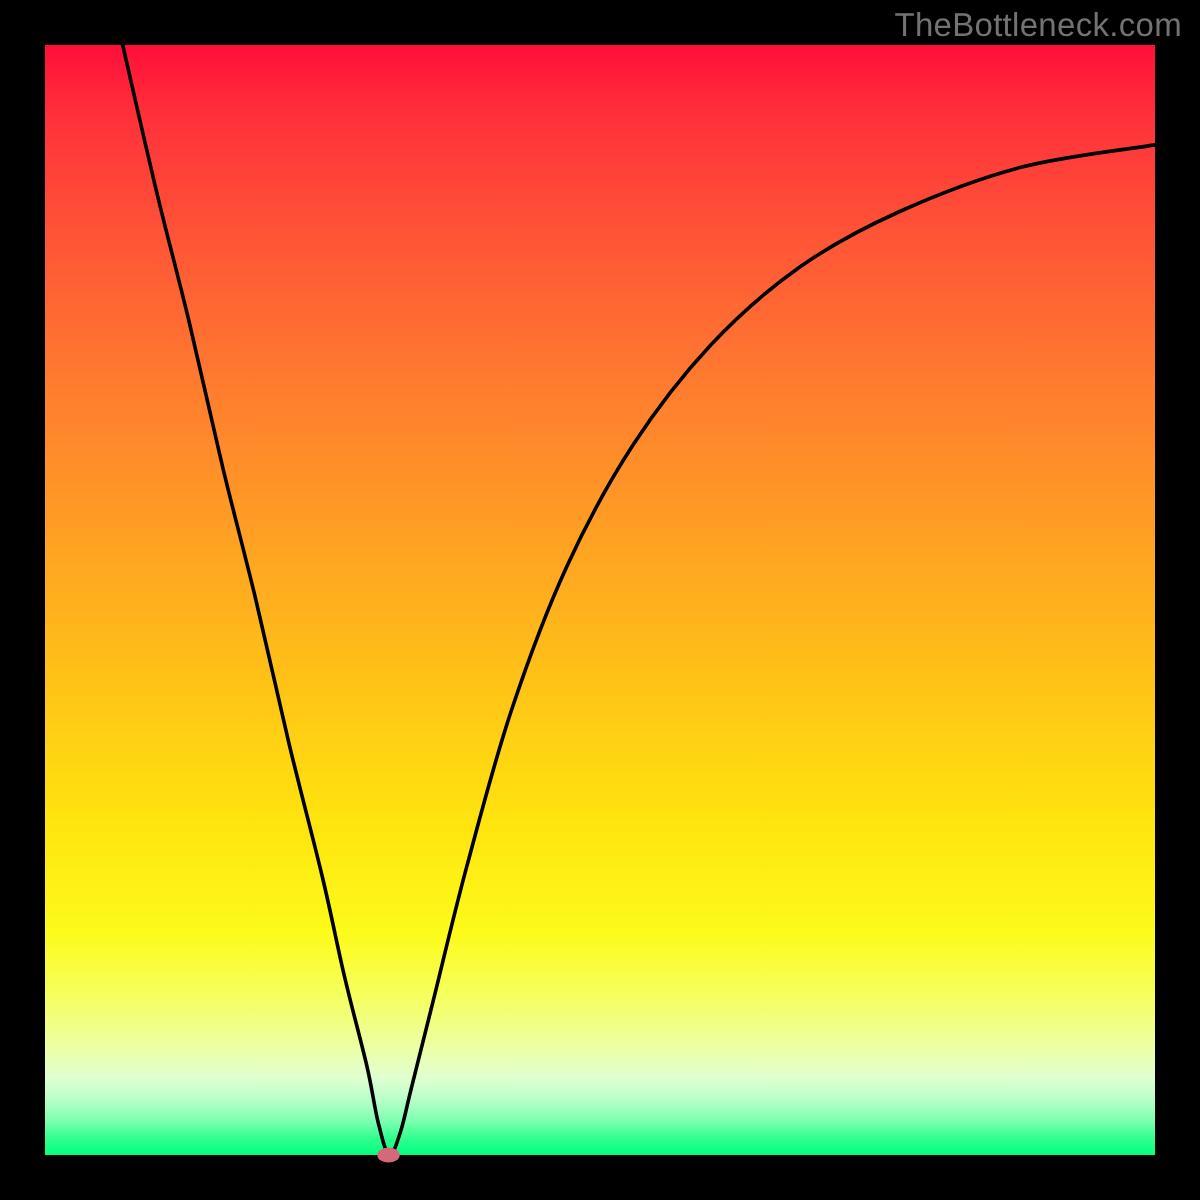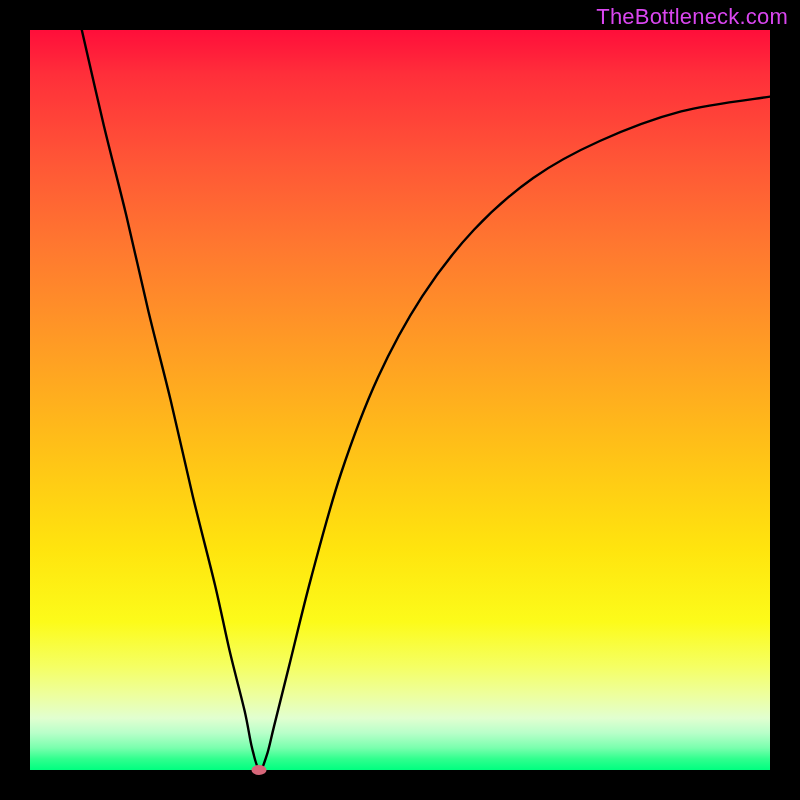--- a/index.html
+++ b/index.html
@@ -14,21 +14,21 @@
   .outer {
     position: relative;
     width: 800px;
     height: 800px;
     background: #000;
   }
   .watermark {
     position: absolute;
     top: 4px;
     right: 12px;
-    color: #d946ef;
+    color: #737373;
     font-size: 22px;
     font-weight: 400;
     letter-spacing: 0.2px;
     z-index: 10;
   }
   .plot {
     position: absolute;
     left: 30px;
     top: 30px;
     width: 740px;

